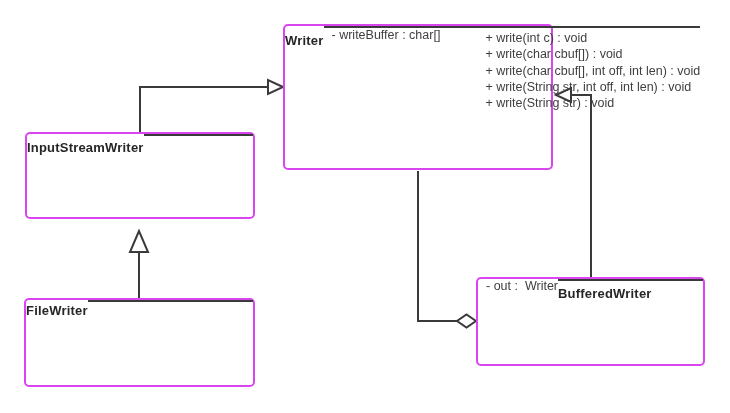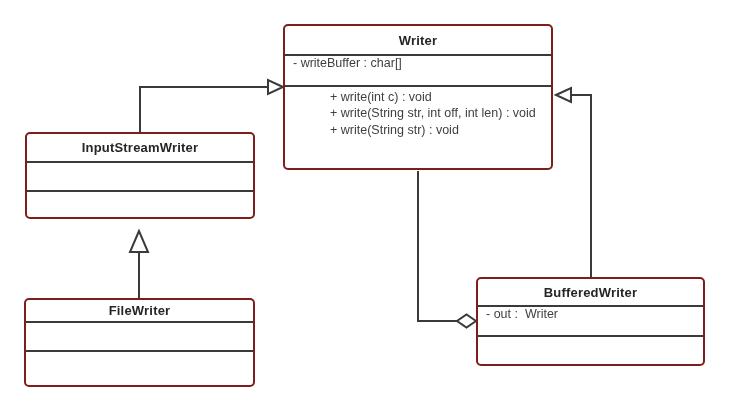--- a/index.html
+++ b/index.html
@@ -2,22 +2,22 @@
 <html><head>
 <meta charset="utf-8">
 <style>
   html,body{margin:0;padding:0;background:#ffffff;}
   .canvas{
     position:relative;width:730px;height:413px;background:#ffffff;
     font-family:"Liberation Sans",sans-serif;overflow:hidden;
   }
   .uml-class{
     position:absolute;box-sizing:border-box;background:#ffffff;
-    border:2px solid #7f1d1d;border-radius:5px;
-    display:flex;flex-direction:column;z-index:2;
+    border:2px solid #d946ef;border-radius:5px;
+    display:flex;flex-direction:row;z-index:2;
   }
   .compartment{box-sizing:border-box;}
   .compartment + .compartment{border-top:2px solid #3a3a3a;}
   .cls-title{
     display:flex;align-items:center;justify-content:center;
     font-weight:bold;font-size:13px;color:#262626;letter-spacing:.2px;
   }
   .member{
     font-size:12.5px;color:#3f3f3f;padding-left:8px;white-space:pre;
   }
@@ -54,38 +54,40 @@
     </g>
   </svg>
 
   <div class="uml-class" style="left:283px;top:24px;width:270px;height:146px">
     <div class="compartment cls-title" style="height:28px">Writer</div>
     <div class="compartment attrs" style="height:31px">
       <div class="member">- writeBuffer : char[]</div>
     </div>
     <div class="compartment methods" style="flex:1">
       <div class="member">+ write(int c) : void</div>
+      <div class="member">+ write(char cbuf[]) : void</div>
+      <div class="member">+ write(char cbuf[], int off, int len) : void</div>
       <div class="member">+ write(String str, int off, int len) : void</div>
       <div class="member">+ write(String str) : void</div>
     </div>
   </div>
 
   <div class="uml-class" style="left:25px;top:132px;width:230px;height:87px">
     <div class="compartment cls-title" style="height:27px">InputStreamWriter</div>
     <div class="compartment attrs" style="height:29px"></div>
     <div class="compartment methods" style="flex:1"></div>
   </div>
 
   <div class="uml-class" style="left:24px;top:298px;width:231px;height:89px">
     <div class="compartment cls-title" style="height:21px">FileWriter</div>
     <div class="compartment attrs" style="height:29px"></div>
     <div class="compartment methods" style="flex:1"></div>
   </div>
 
   <div class="uml-class" style="left:476px;top:277px;width:229px;height:89px">
-    <div class="compartment cls-title" style="height:26px">BufferedWriter</div>
     <div class="compartment attrs" style="height:30px">
       <div class="member">- out :  Writer</div>
     </div>
+    <div class="compartment cls-title" style="height:26px">BufferedWriter</div>
     <div class="compartment methods" style="flex:1"></div>
   </div>
 
 </div>
 
 </body></html>

